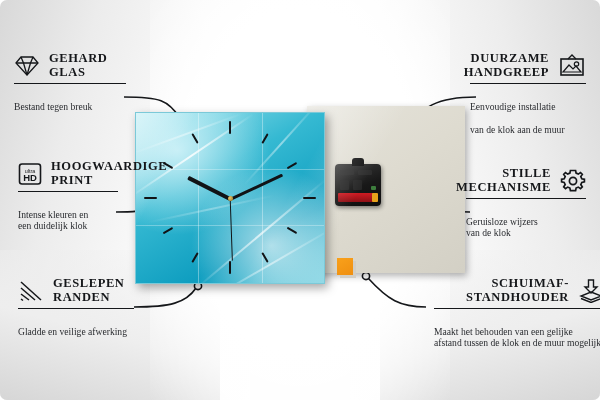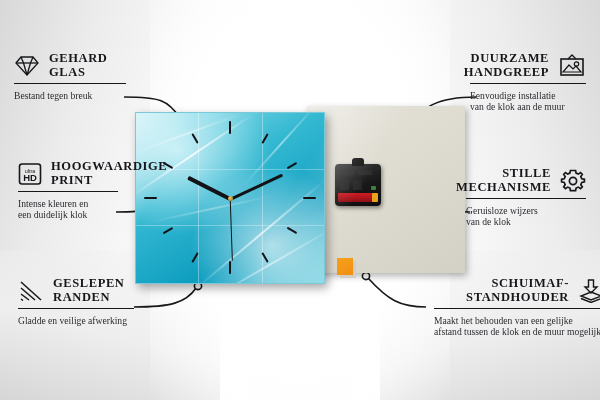--- a/index.html
+++ b/index.html
@@ -2,21 +2,21 @@
 <html><head>
 <meta charset="utf-8">
 <style>
   html,body{margin:0;padding:0;}
   body{
     width:600px;height:400px;overflow:hidden;
     font-family:"Liberation Serif", serif;
     background:#ffffff;
     position:relative;
   }
-  #stage{position:absolute;inset:0;width:600px;height:400px;overflow:hidden;}
+  #stage{position:absolute;inset:0;width:600px;height:400px;overflow:hidden;border-radius:7px;}
 
   
   .bg-base{position:absolute;inset:0;background:#fdfdfd;}
   .bg-tl{position:absolute;left:0;top:0;width:250px;height:400px;
     background:linear-gradient(105deg,#d8d8d8 0%,#ececec 28%,#fafafa 60%,#ffffff 100%);}
   .bg-tr{position:absolute;right:0;top:0;width:250px;height:400px;
     background:linear-gradient(255deg,#d9d9d9 0%,#ededed 30%,#fbfbfb 62%,#ffffff 100%);}
   .bg-bl{position:absolute;left:0;bottom:0;width:220px;height:150px;
     background:linear-gradient(15deg,#d6d6d6 0%,#eeeeee 45%,rgba(255,255,255,0) 100%);}
   .bg-br{position:absolute;right:0;bottom:0;width:220px;height:150px;
@@ -33,21 +33,21 @@
   .feat.right .head{flex-direction:row-reverse;align-items:center;}
   .title{
     font-family:"Liberation Serif", serif;
     font-weight:bold;font-size:12.5px;line-height:13.5px;
     letter-spacing:.6px;color:#15171a;text-transform:uppercase;
   }
   .feat.right .title{text-align:right;}
   .rule{height:0;border-top:1.3px solid #15171a;margin-top:4px;}
   .desc{
     font-family:"Liberation Serif", serif;
-    font-size:9.6px;line-height:11.4px;color:#2a2c30;margin-top:6px;
+    font-size:9.6px;line-height:11.4px;color:#2a2c30;margin-top:17px;
   }
   .feat.right .desc{text-align:left;}
   .icon{flex:0 0 auto;display:block;}
 
   
   #product{position:absolute;left:135px;top:100px;width:200px;height:185px;}
   .backpanel{
     position:absolute;left:172px;top:6px;width:158px;height:167px;
     background:linear-gradient(145deg,#e5e3da 0%,#dedbd0 45%,#d3d0c5 100%);
     box-shadow:2px 3px 7px rgba(0,0,0,.30);
@@ -240,21 +240,21 @@
         <path d="M5,18 L11,11 L15,15 L18,12 L23,18 Z" fill="none" stroke="#15171a" stroke-width="1.2"></path>
         <circle cx="18.5" cy="10" r="2.2" fill="none" stroke="#15171a" stroke-width="1.2"></circle>
       </svg>
       <div>
         <div class="title">DUURZAME</div>
         <div class="title">HANDGREEP</div>
       </div>
     </div>
     <div class="rule"></div>
     <div class="desc">Eenvoudige installatie</div>
-    <div class="desc" style="margin-top:0">van de klok aan de muur</div>
+    <div class="desc" style="margin-top:12px">van de klok aan de muur</div>
   </div>
 
   <div class="feat right" style="left:466px;top:167px;width:120px;">
     <div class="head">
       <svg class="icon" width="26" height="26" viewBox="0 0 26 26">
         <g fill="none" stroke="#15171a" stroke-width="1.7">
           <path d="M13,2.5 l2.6,0 0.5,2.6 2.2,1.0 2.2,-1.5 1.8,1.8 -1.5,2.2 1.0,2.2 2.6,0.5 0,2.6 -2.6,0.5 -1.0,2.2 1.5,2.2 -1.8,1.8 -2.2,-1.5 -2.2,1.0 -0.5,2.6 -2.6,0 -2.6,0 -0.5,-2.6 -2.2,-1.0 -2.2,1.5 -1.8,-1.8 1.5,-2.2 -1.0,-2.2 -2.6,-0.5 0,-2.6 2.6,-0.5 1.0,-2.2 -1.5,-2.2 1.8,-1.8 2.2,1.5 2.2,-1.0 0.5,-2.6 z"></path>
           <circle cx="13" cy="13" r="3.6"></circle>
         </g>
       </svg>

